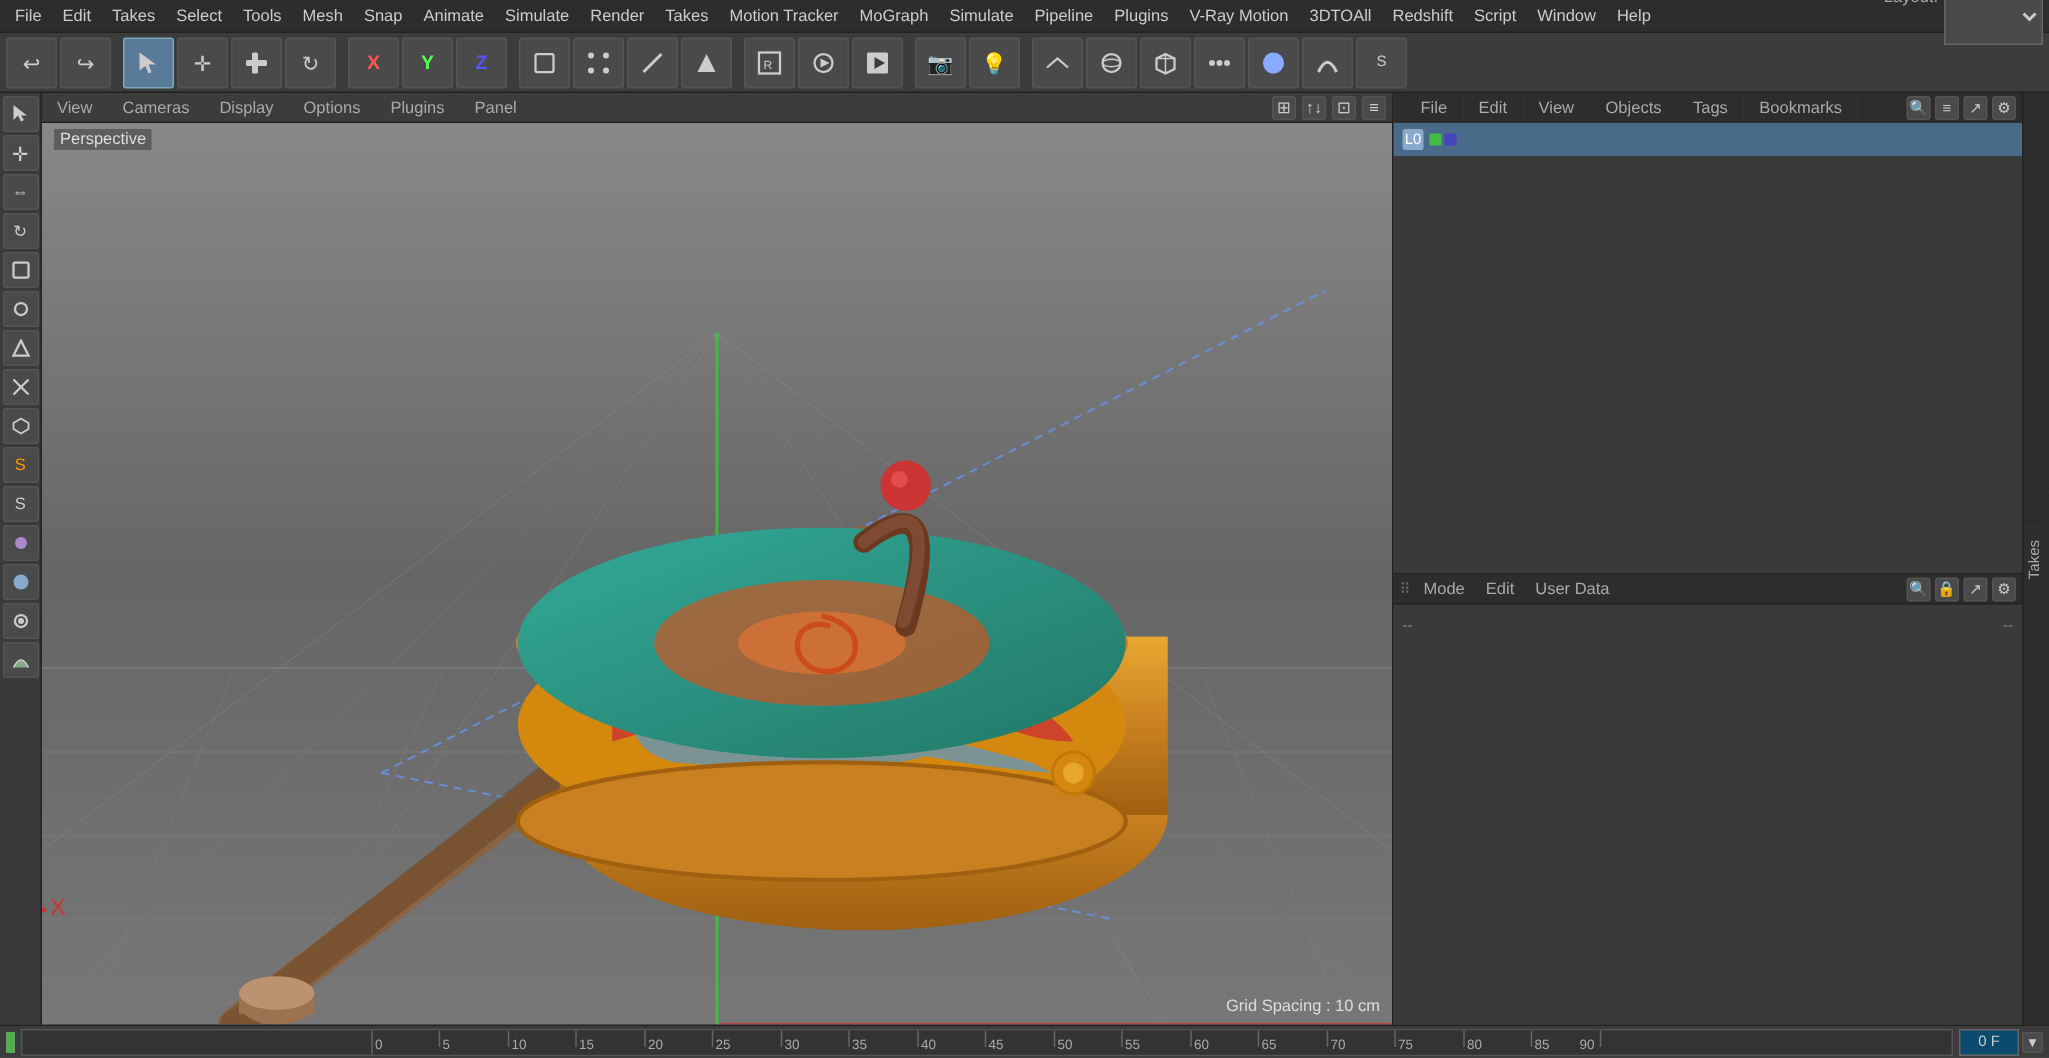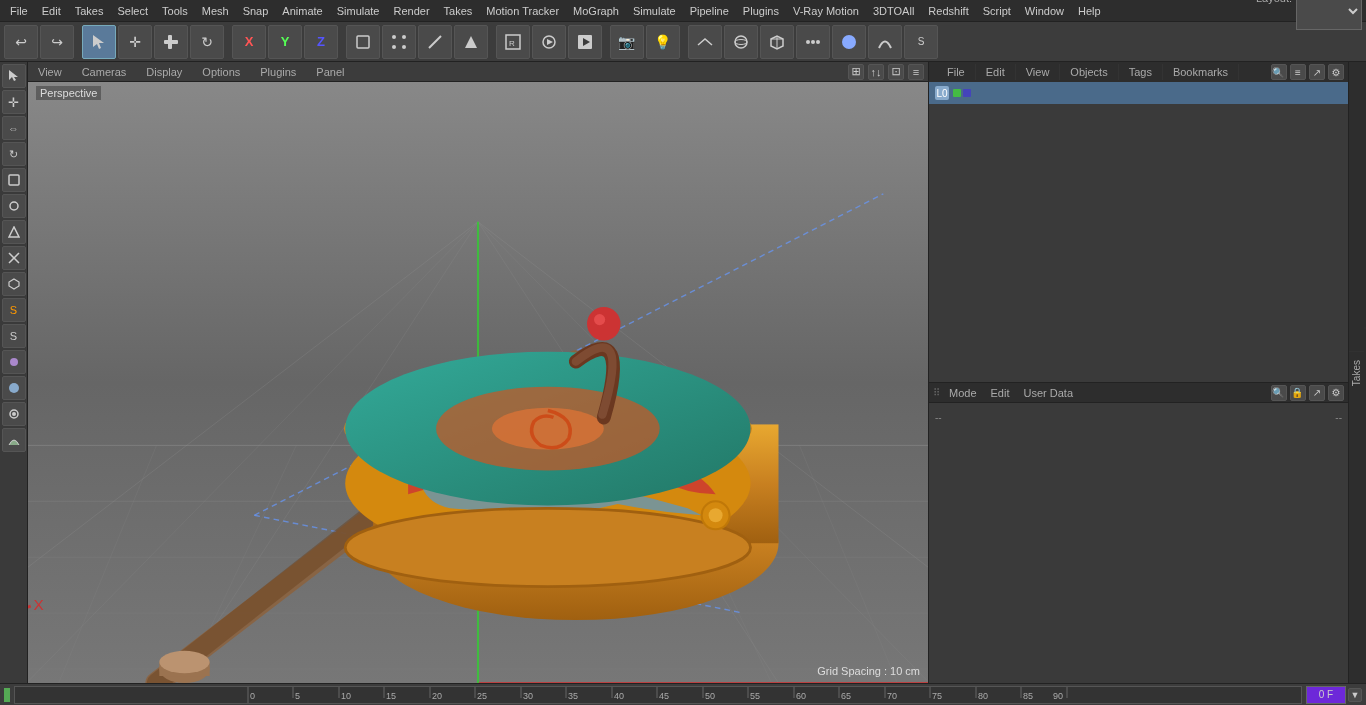--- a/index.html
+++ b/index.html
@@ -483,16 +483,16 @@
         <line x1="728" y1="0" x2="728" y2="12" stroke="#666" stroke-width="1"></line>
         <text x="730" y="13" fill="#aaa" font-size="9">80</text>
         <line x1="773" y1="0" x2="773" y2="12" stroke="#666" stroke-width="1"></line>
         <text x="775" y="13" fill="#aaa" font-size="9">85</text>
         <line x1="819" y1="0" x2="819" y2="12" stroke="#666" stroke-width="1"></line>
         <text x="805" y="13" fill="#aaa" font-size="9">90</text>
       </svg>
     </div>
   </div>
   <div style="display:flex;align-items:center;gap:2px;flex-shrink:0;">
-    <input class="frame-input" value="0 F" style="width: 40px; height: 18px; background: #6d28d9; border: 1px solid rgb(102, 102, 102); color: rgb(204, 204, 204); font-size: 10px; text-align: center;">
+    <input class="frame-input" value="0 F" style="width: 40px; height: 18px; background: #0c4a6e; border: 1px solid rgb(102, 102, 102); color: rgb(204, 204, 204); font-size: 10px; text-align: center;">
     <div class="left-btn" style="width:14px;height:14px;font-size:9px;">▼</div>
   </div>
 </div>
 
 </body></html>

